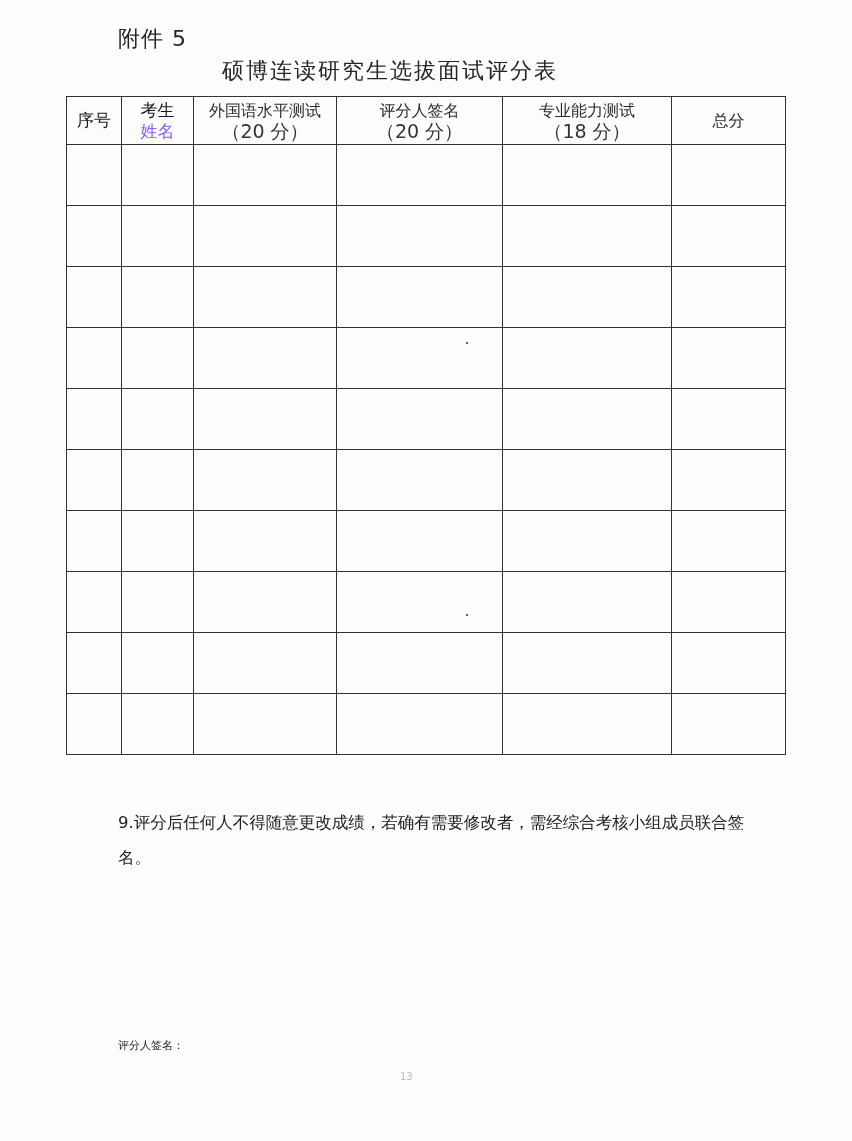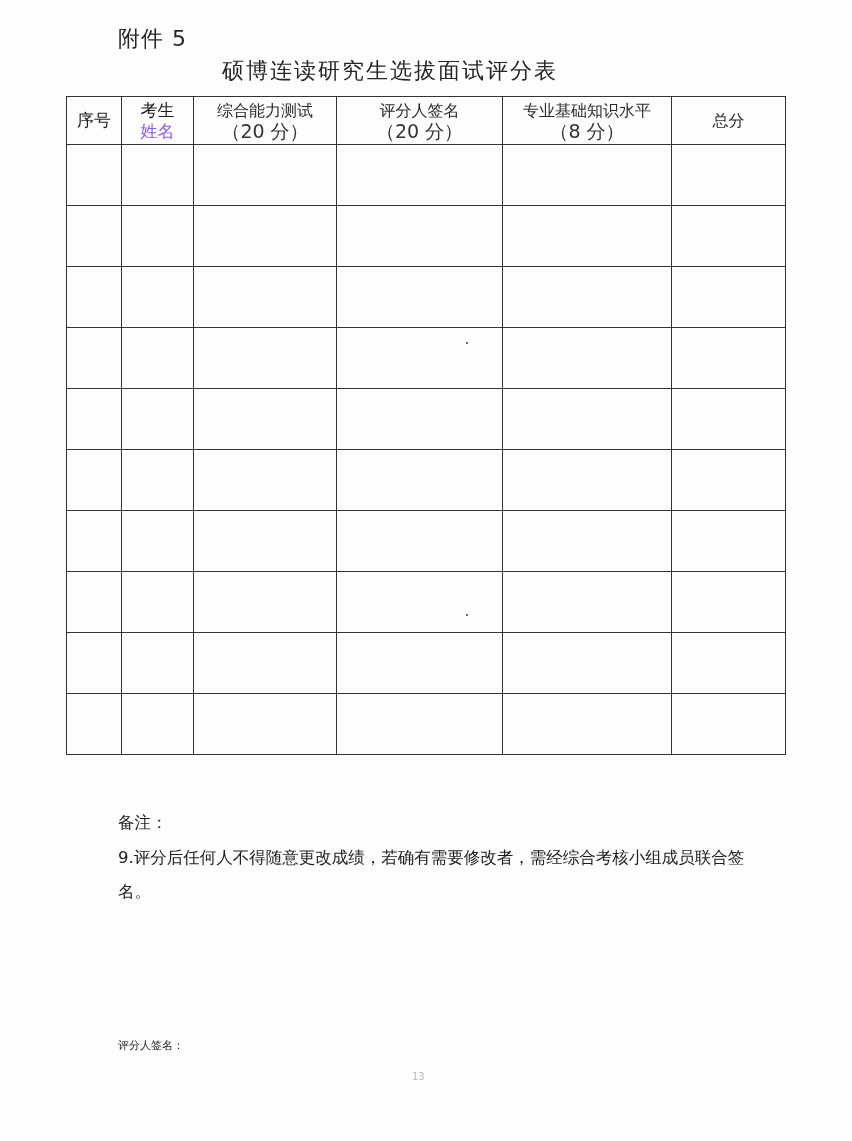--- a/index.html
+++ b/index.html
@@ -48,21 +48,21 @@
     font-size: 16.5px; line-height: 34.5px;
     color: #1c1c1c;
   }
   .notes p { margin: 0; }
   .signer {
     position: absolute; left: 118px; top: 1038px;
     font-family: "DejaVu Sans", sans-serif;
     font-size: 11px; color: #1c1c1c;
   }
   .pageno {
-    position: absolute; left: 412px; top: 1071px;
+    position: absolute; left: 400px; top: 1071px;
     font-size: 10px; color: #bdbdbd;
     font-family: "DejaVu Sans", sans-serif;
   }
 </style>
 </head>
 <body>
 
 <div class="title">
   <span class="attach">附件 5</span>
   <span class="name">硕博连读研究生选拔面试评分表</span>
@@ -78,23 +78,23 @@
     <col style="width:72px">
     <col style="width:143px">
     <col style="width:166px">
     <col style="width:169px">
     <col style="width:114px">
   </colgroup>
   <thead>
     <tr>
       <th class="big"><span>序号</span></th>
       <th class="big"><span>考生</span><span class="sub" style="font-size:17px;color:#8b5cf6">姓名</span></th>
-      <th><span>综合能力测试</span><span class="sub">（20 分）</span></th>
+      <th><span>外国语水平测试</span><span class="sub">（20 分）</span></th>
       <th><span>评分人签名</span><span class="sub">（20 分）</span></th>
-      <th><span>专业基础知识水平</span><span class="sub">（8 分）</span></th>
+      <th><span>专业能力测试</span><span class="sub">（18 分）</span></th>
       <th><span>总分</span></th>
     </tr>
   </thead>
   <tbody>
     <tr>
         <td></td>
         <td></td>
         <td></td>
         <td></td>
         <td></td>
@@ -169,19 +169,18 @@
         <td></td>
         <td></td>
         <td></td>
         <td></td>
         <td></td>
       </tr>
   </tbody>
 </table>
 
 <div class="notes">
-  <p>备注：</p>
   <p>9.评分后任何人不得随意更改成绩，若确有需要修改者，需经综合考核小组成员联合签名。</p>
 </div>
 
 <div class="signer">评分人签名：</div>
 
 <div class="pageno">13</div>
 
 </body></html>

